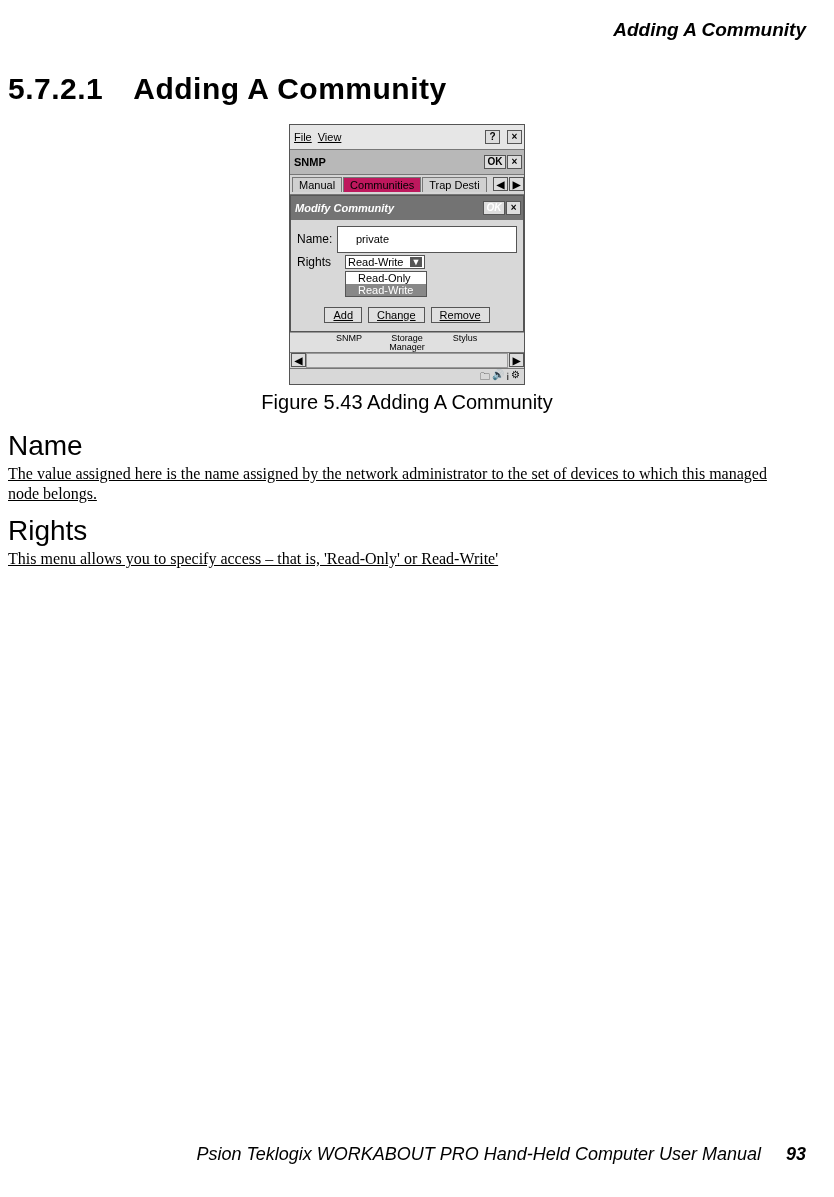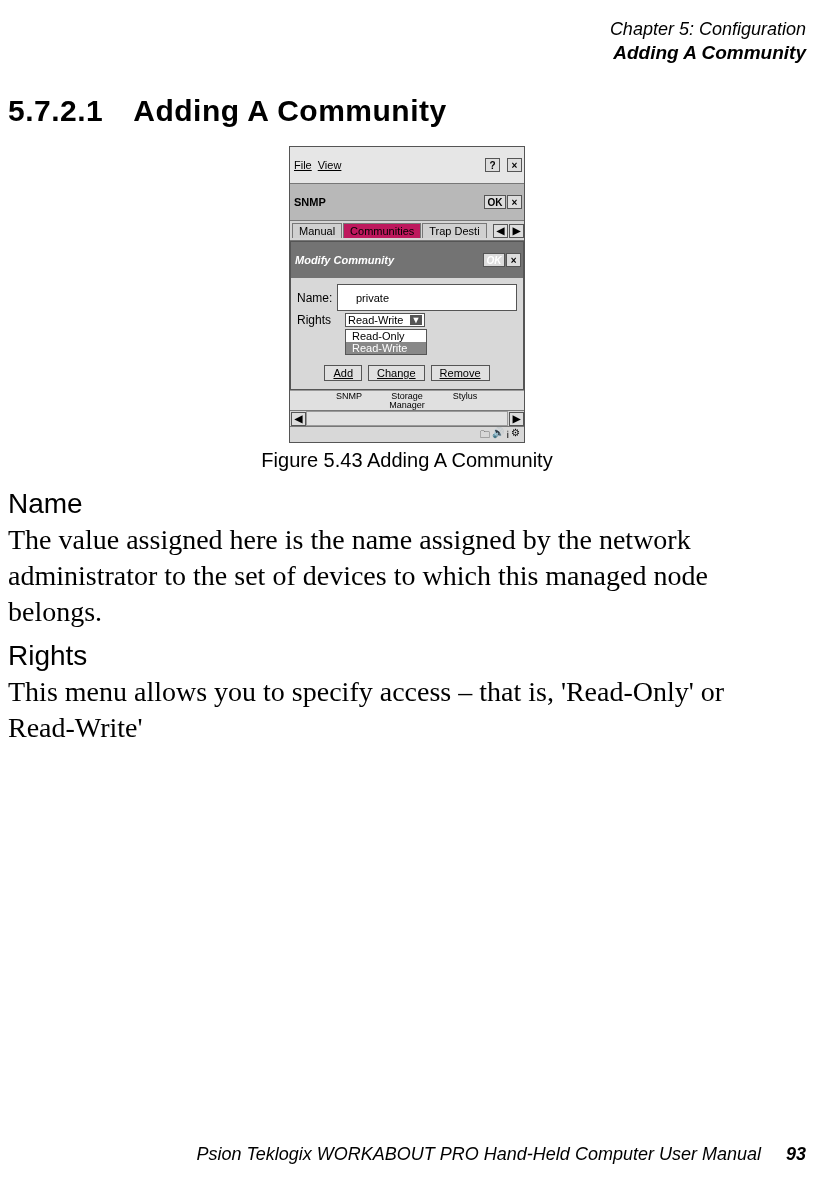--- a/index.html
+++ b/index.html
@@ -67,21 +67,21 @@
     background: #c8c8c8;
     border: 1px solid #555;
     font-family: Tahoma, Arial, sans-serif;
     font-size: 11px;
     box-sizing: border-box;
   }
   .bar {
     display: flex;
     align-items: center;
     height: 18px;
-    padding: 18px 2px;
+    padding: 12px 2px;
     background: #d8d8d8;
     border-bottom: 1px solid #777;
     box-sizing: border-box;
   }
   .bar.menubar {
     background: #e6e6e6;
     font-weight: normal;
     gap: 6px;
     padding-left: 4px;
   }
@@ -177,21 +177,21 @@
     cursor: pointer;
   }
   .ddown .arrow { font-size: 9px; background:#555; color:#fff; width:12px; text-align:center;}
   .ddlist {
     margin-left: 48px;
     width: 80px;
     border: 1px solid #555;
     background: #fff;
     font-size: 11px;
   }
-  .ddlist div { padding: 0 6px; cursor: pointer;}
+  .ddlist div { padding: 0 12px; cursor: pointer;}
   .ddlist .sel { background: #888; color: #fff; }
   .btnrow {
     display: flex;
     gap: 6px;
     justify-content: center;
     margin-top: 10px;
   }
   .winbtn {
     border: 1px solid #555;
     background: #e0e0e0;
@@ -234,24 +234,25 @@
     margin-top: 6px;
     margin-bottom: 16px;
   }
   .subhead {
     font-family: "Arial Narrow", Arial, sans-serif;
     font-size: 28px;
     font-stretch: condensed;
     margin: 8px 0 2px 0;
   }
   .para {
-    font-size: 28px;
+    font-size: 16px;
     line-height: 1.28;
     margin: 0 0 10px 0;
     max-width: 780px;
+    text-decoration: underline;
   }
   .footer {
     position: absolute;
     right: 28px;
     bottom: 32px;
     font-family: Arial, Helvetica, sans-serif;
     font-style: italic;
     font-size: 18px;
   }
   .footer .pn {
@@ -259,21 +260,20 @@
     margin-left: 20px;
     font-style: italic;
   }
 </style>
 </head>
 <body>
 
 <div class="page">
 
   <div class="header-right">
-    <div class="chapter-line">Chapter 5: Configuration</div>
     <div class="chapter-sub">Adding A Community</div>
   </div>
 
   <h2 class="sec-heading">
     <span class="num">5.7.2.1</span><span>Adding A Community</span>
   </h2>
 
 
   <div class="shot-wrap">
     <div class="shot">

